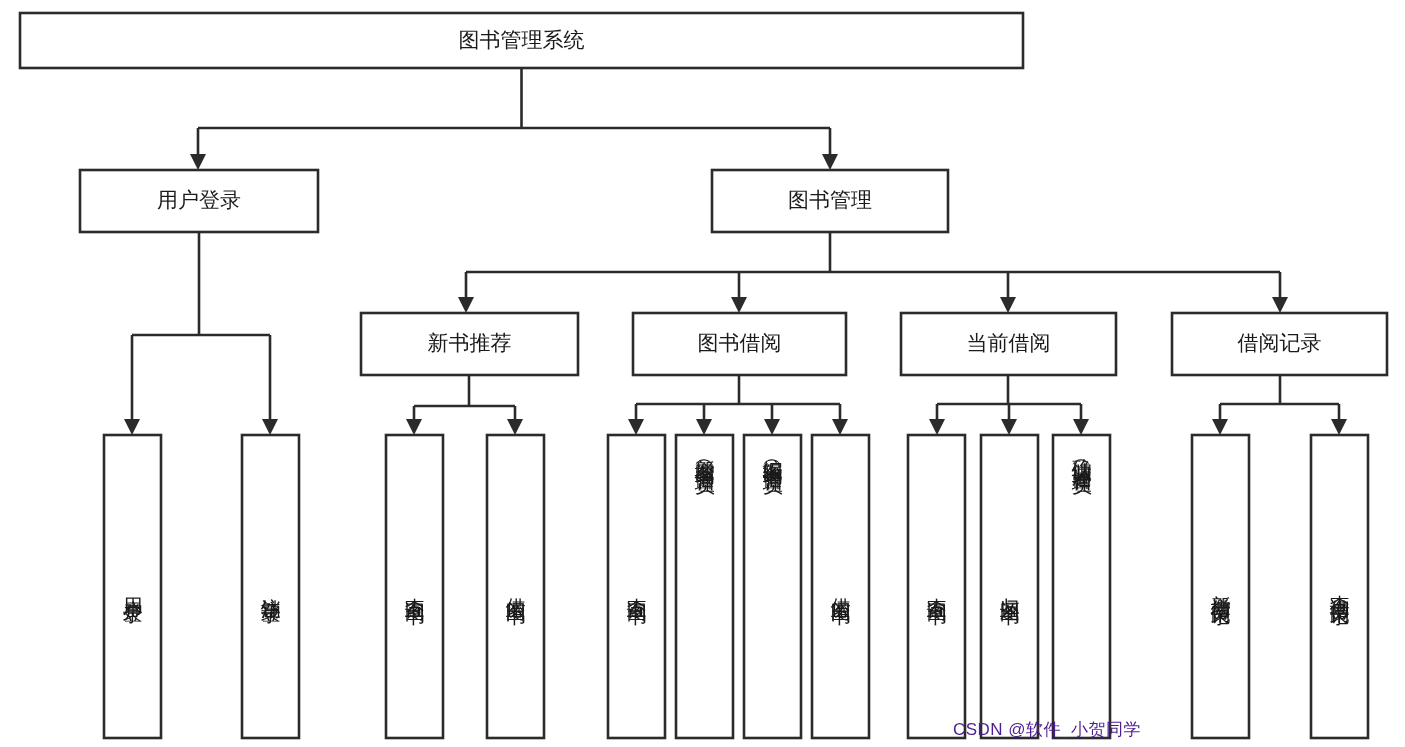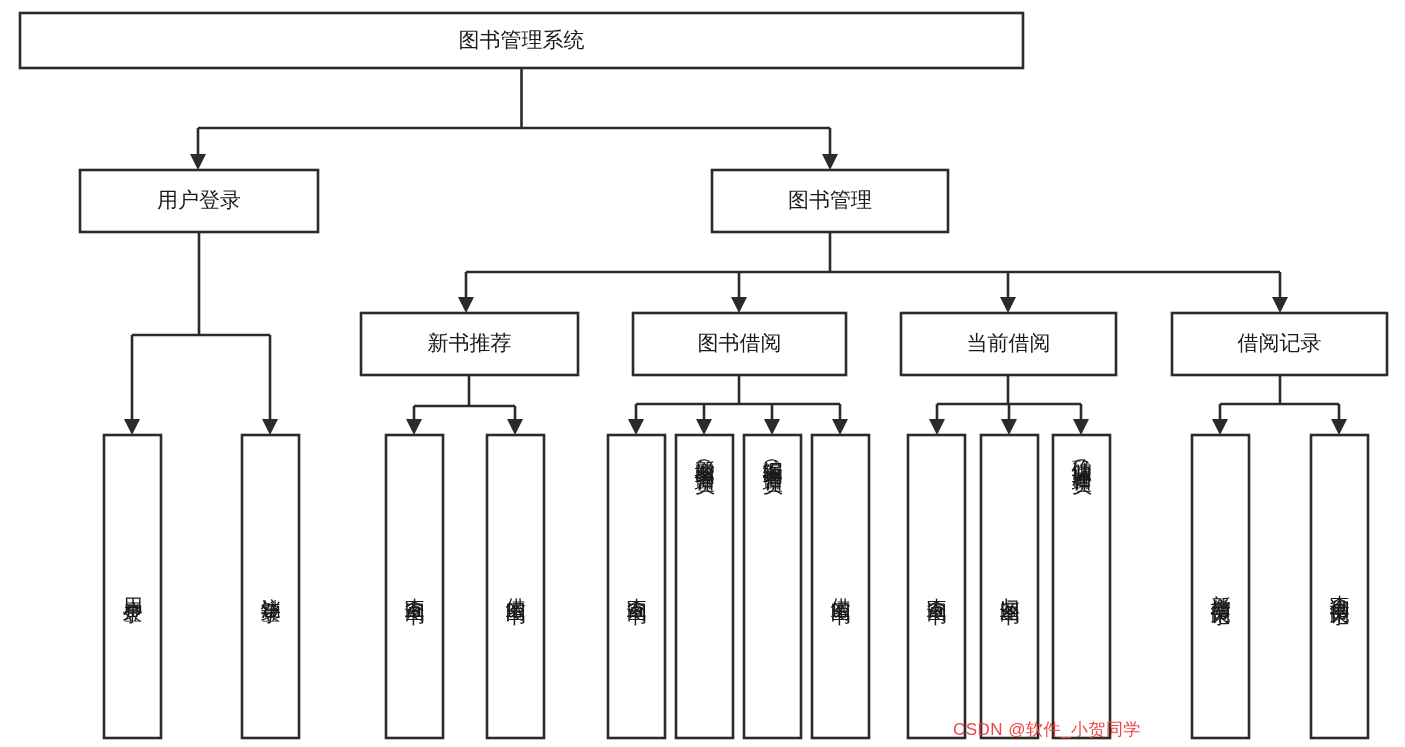--- a/index.html
+++ b/index.html
@@ -65,21 +65,21 @@
     letter-spacing: 2.5px;
     color: #1a1a1a;
     white-space: nowrap;
   }
   #watermark {
     position: absolute;
     right: 8px;
     bottom: 6px;
     font-family: "Liberation Sans", "DejaVu Sans", sans-serif;
     font-size: 17px;
-    color: #ef4444;
+    color: #4c1d95;
     letter-spacing: 0.5px;
     white-space: nowrap;
   }
 </style>
 </head>
 <body>
 
 <div id="diagram-root">
 
   <svg id="tree-svg" viewBox="0 0 1405 747">

